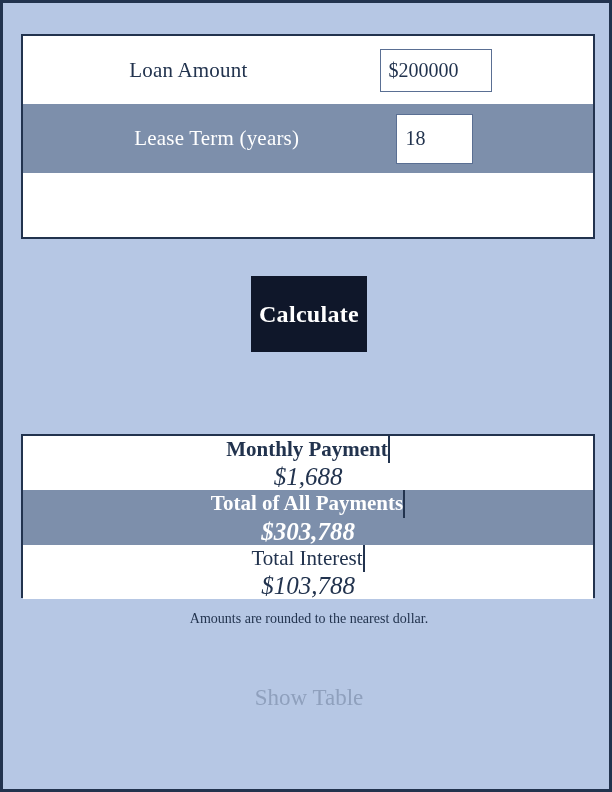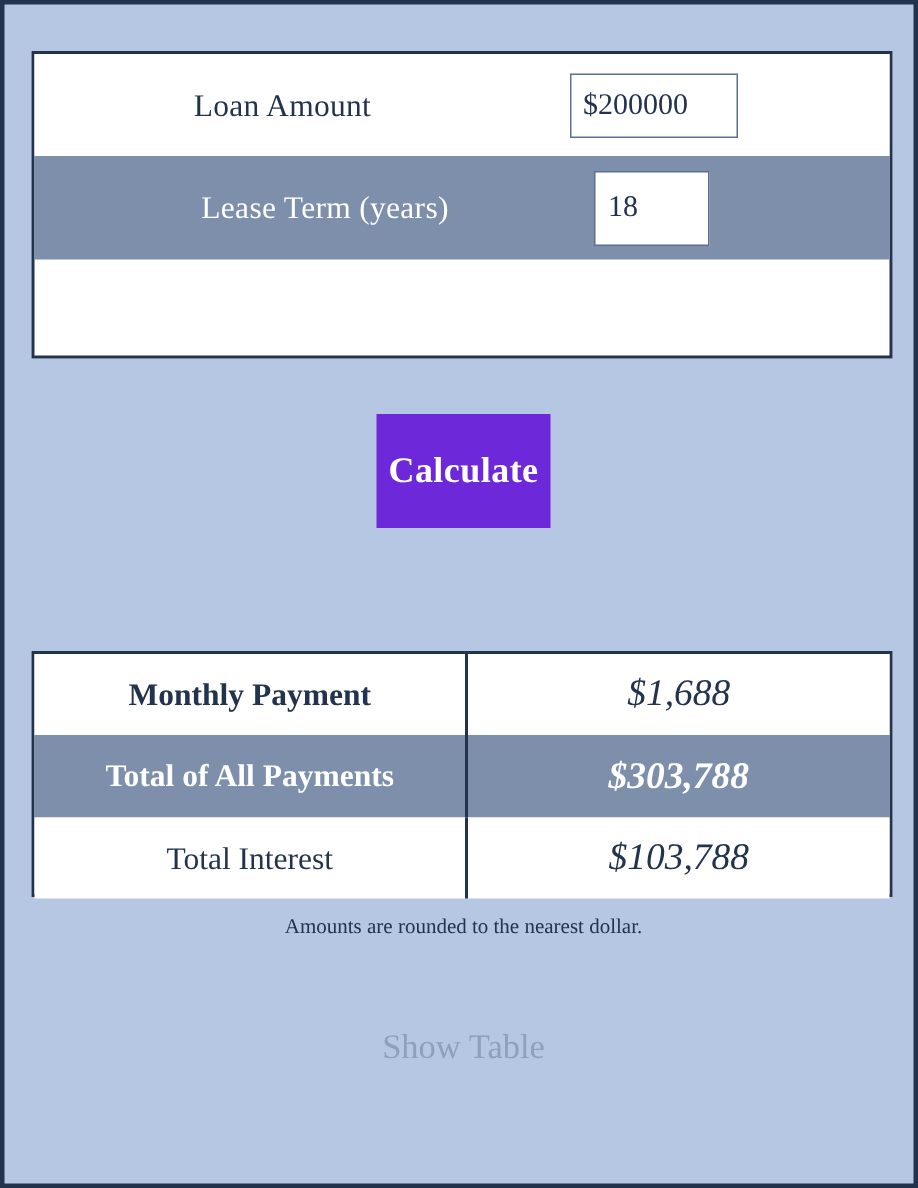--- a/index.html
+++ b/index.html
@@ -106,21 +106,21 @@
     color: #22334e;
   }
 
   
   #calculate-button {
     position: absolute;
     left: 248px;
     top: 273px;
     width: 116px;
     height: 76px;
-    background: #6d28d9;
+    background: #0f172a;
     color: #ffffff;
     border: none;
     font-family: "Liberation Serif", "DejaVu Serif", serif;
     font-size: 24px;
     font-weight: bold;
     letter-spacing: 0.3px;
     display: flex;
     align-items: center;
     justify-content: center;
     cursor: pointer;
@@ -129,20 +129,21 @@
 
   
   #results-panel {
     left: 18px;
     top: 431px;
     width: 574px;
     height: 164px;
   }
   #results-panel .row {
     height: 54px;
+    flex-direction: column;
   }
   #results-panel .row.r2 {
     height: 55px;
   }
   .res-label {
     flex: 0 0 50.7%;
     text-align: center;
     font-size: 21px;
     font-weight: bold;
     color: #22334e;

